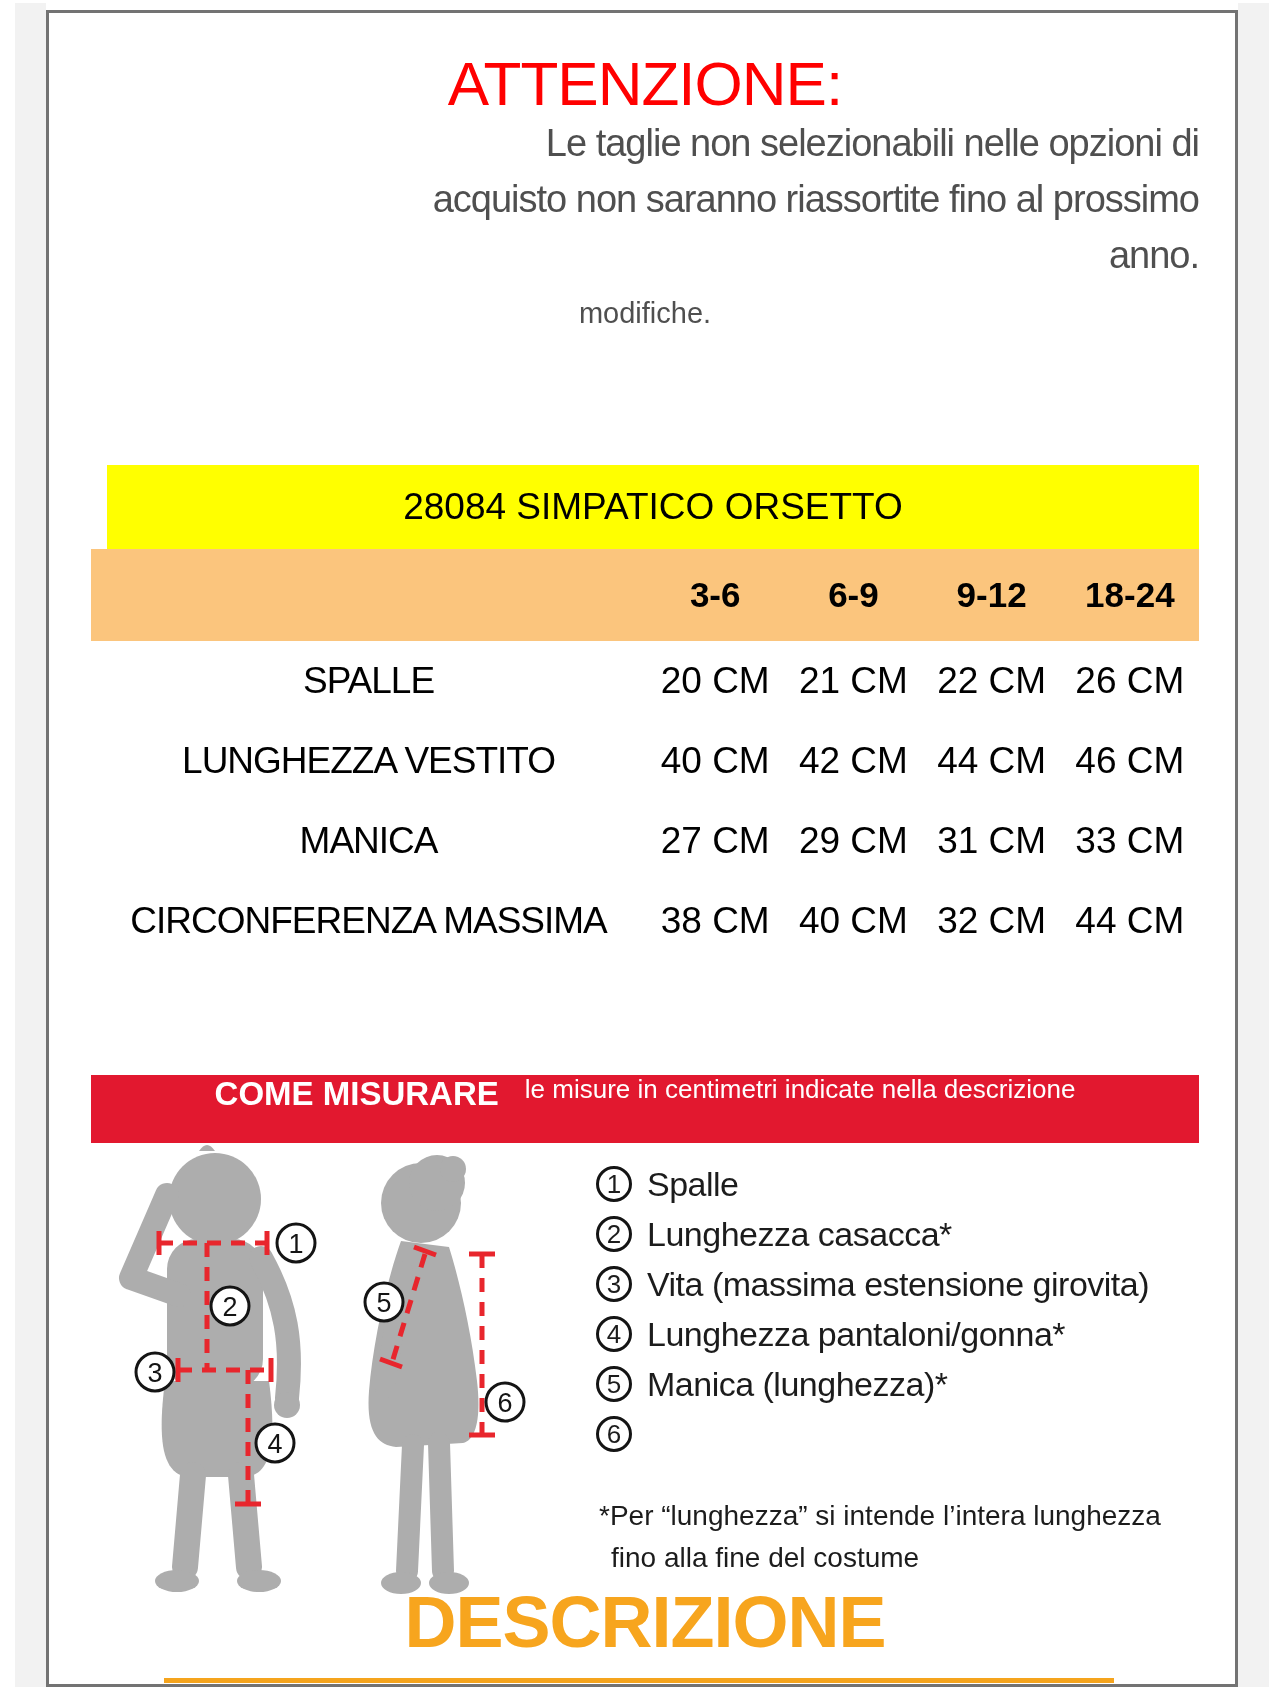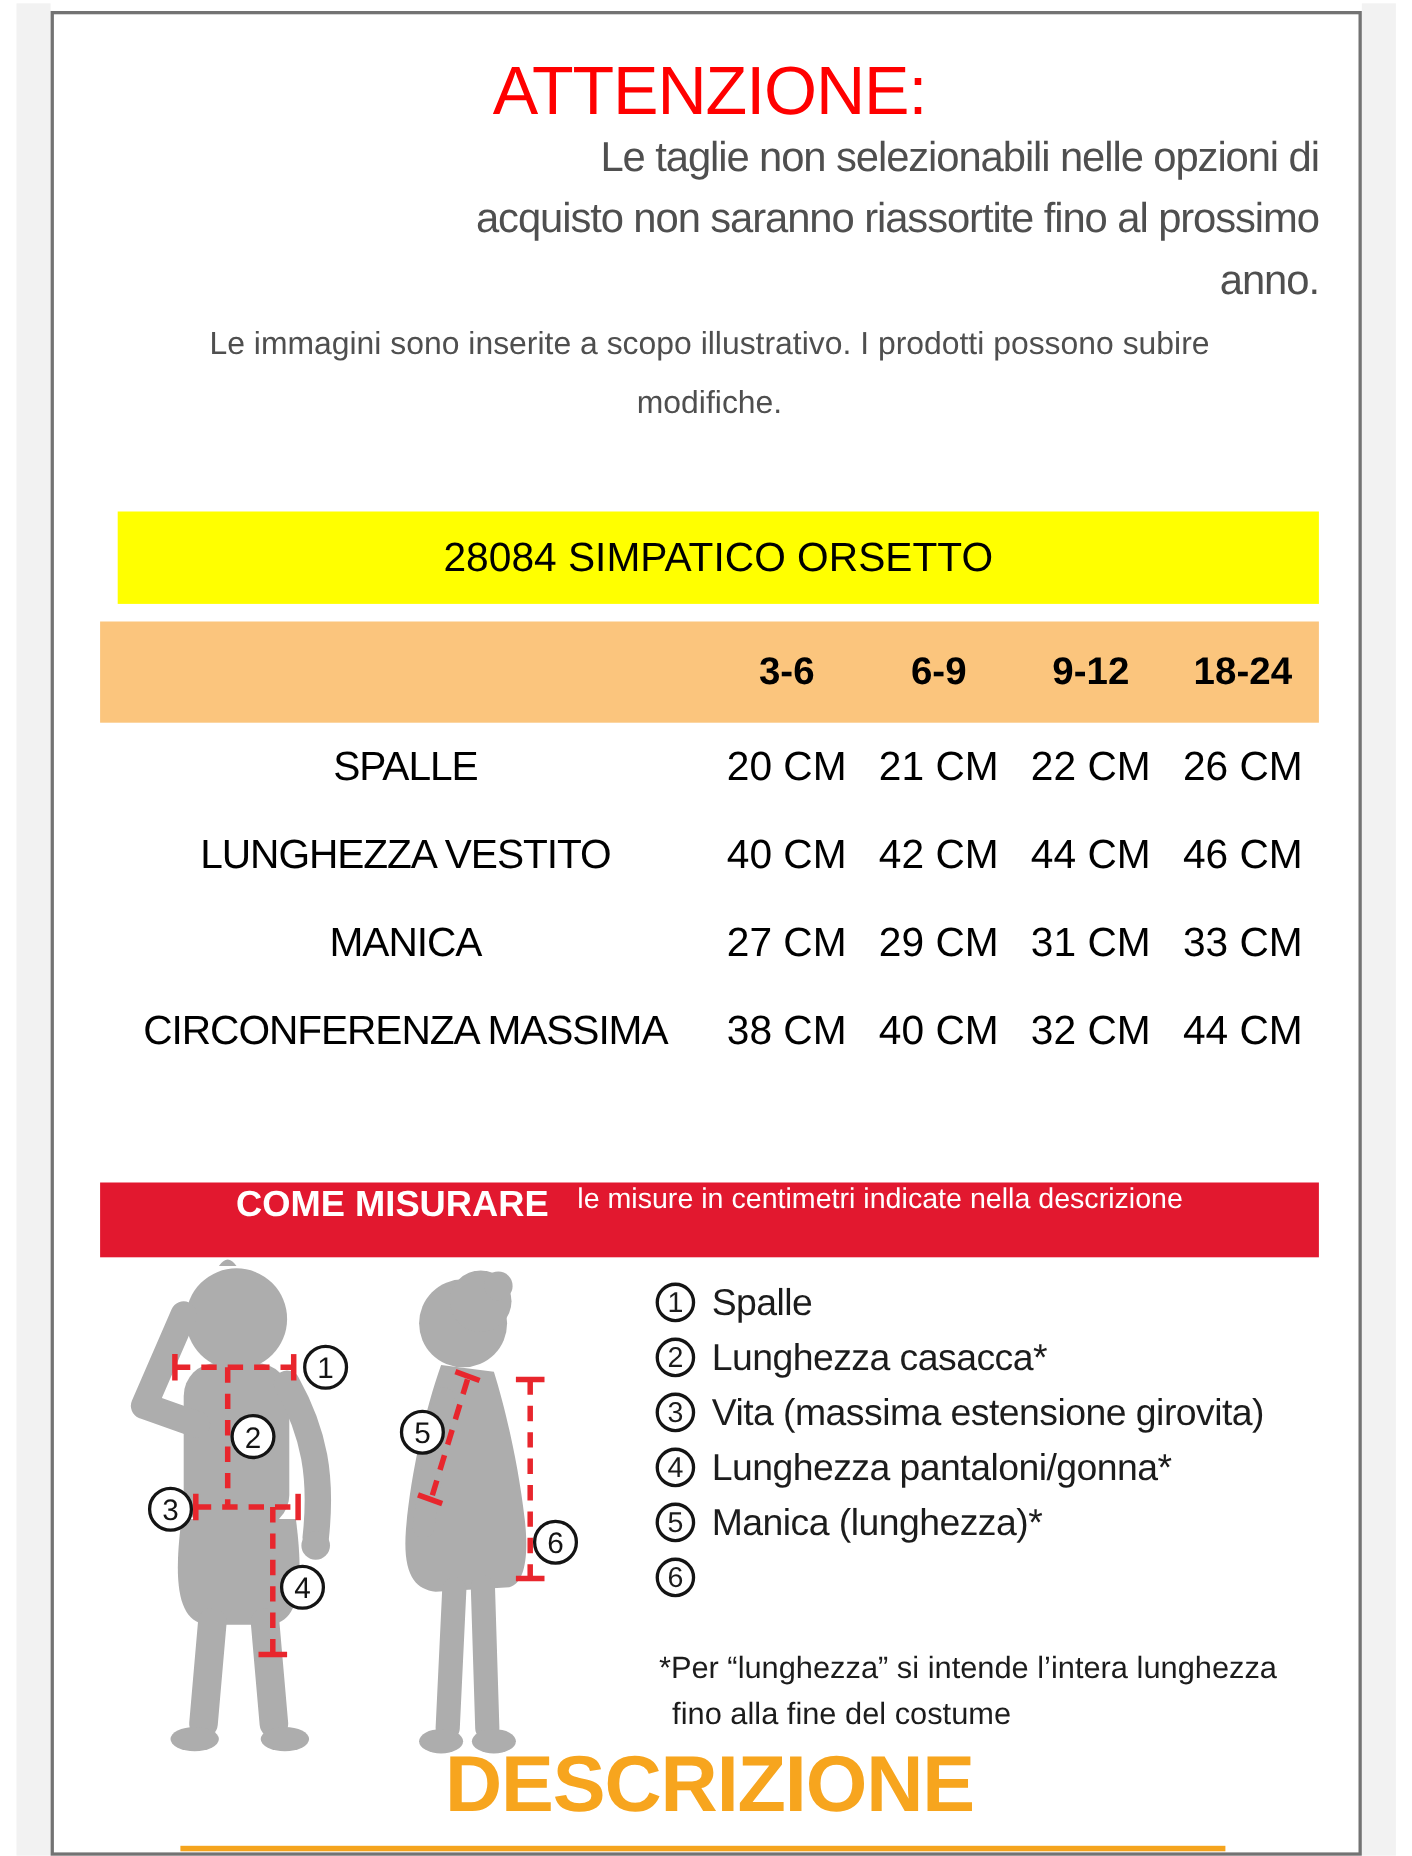--- a/index.html
+++ b/index.html
@@ -23,21 +23,21 @@
   .notice-body{top:102px;text-align:right;font-size:38px;line-height:56px;color:#4f4f4f;letter-spacing:-1px;}
   .disclaimer{top:274px;text-align:center;font-size:29px;line-height:53px;color:#4f4f4f;}
 
   
   .size-table{top:452px;}
   .tbl-title{
     height:84px;background:#ffff00;display:flex;align-items:center;justify-content:center;
     font-size:37px;color:#000;margin-left:16px;
   }
   .tbl-grid{display:grid;grid-template-columns:50.1% 12.475% 12.475% 12.475% 12.475%;}
-  .tbl-header{background:#fbc57d;height:92px;margin-top:16px;}
+  .tbl-header{background:#fbc57d;height:92px;}
   .tbl-header .cell{font-weight:bold;font-size:35px;}
   .tbl-row{height:80px;}
   .cell{display:flex;align-items:center;justify-content:center;font-size:37px;color:#000;}
   .row-label{letter-spacing:-1px;}
 
   
   .measure-banner{
     top:1062px;height:68px;background:#e2182f;color:#ffffff;text-align:center;
     display:flex;justify-content:center;
   }
@@ -70,21 +70,20 @@
 
 <div class="card">
 
   <div class="sec attn-title">ATTENZIONE:</div>
   <div class="sec notice-body">
     <div>Le taglie non selezionabili nelle opzioni di</div>
     <div>acquisto non saranno riassortite fino al prossimo</div>
     <div>anno.</div>
   </div>
   <div class="sec disclaimer">
-    <div>Le immagini sono inserite a scopo illustrativo. I prodotti possono subire</div>
     <div>modifiche.</div>
   </div>
 
   <div class="sec size-table">
     <div class="tbl-title">28084 SIMPATICO ORSETTO</div>
     <div class="tbl-grid tbl-header">
       <div class="cell"></div>
       <div class="cell">3-6</div>
       <div class="cell">6-9</div>
       <div class="cell">9-12</div>

